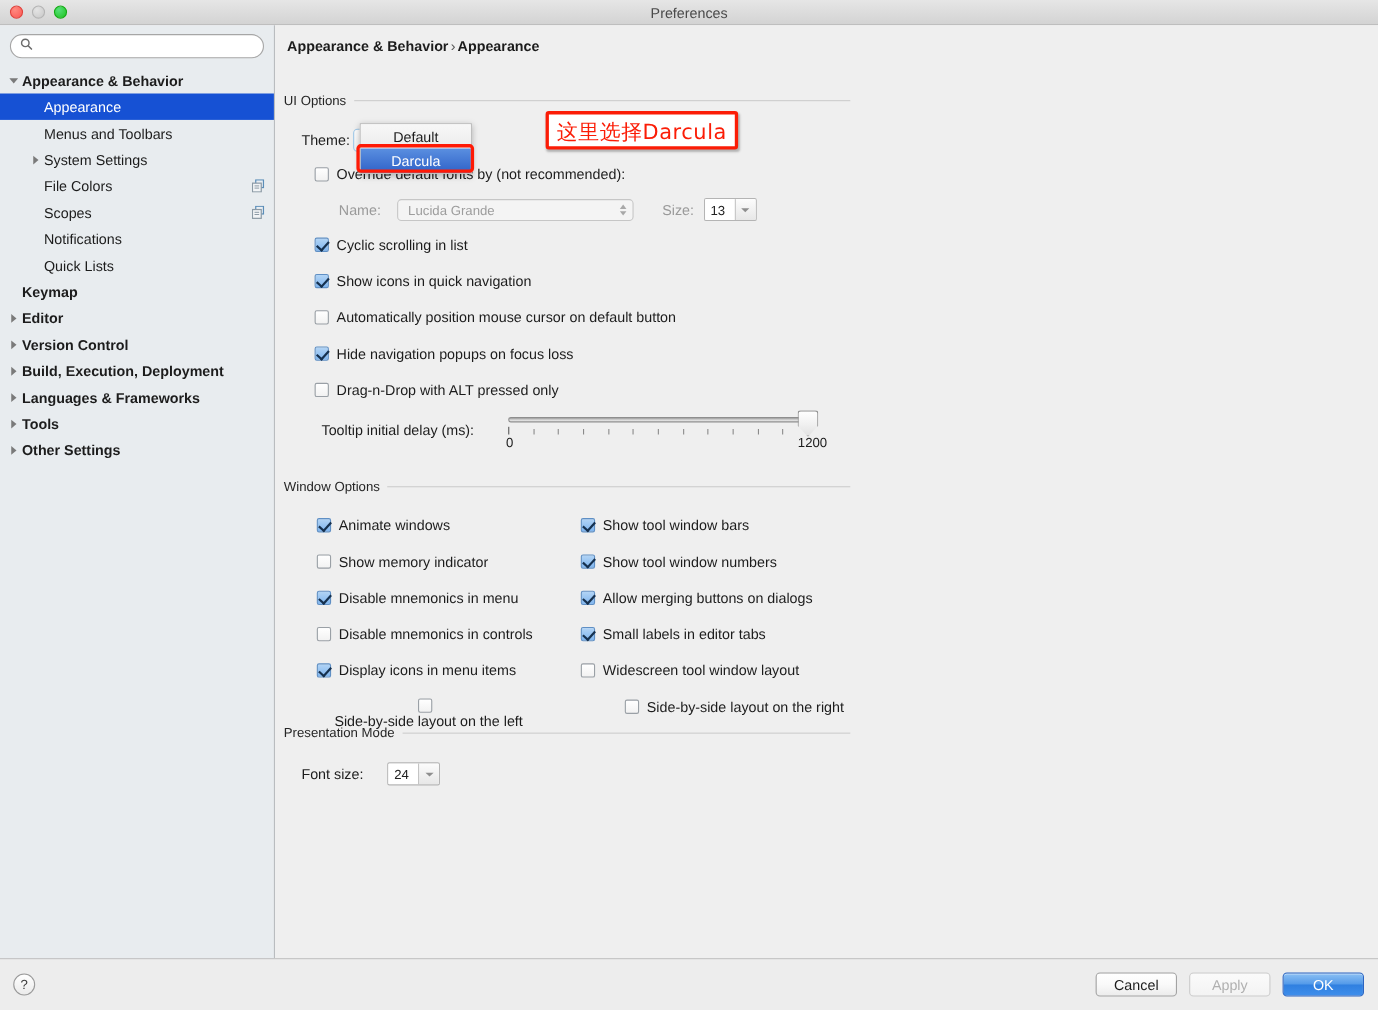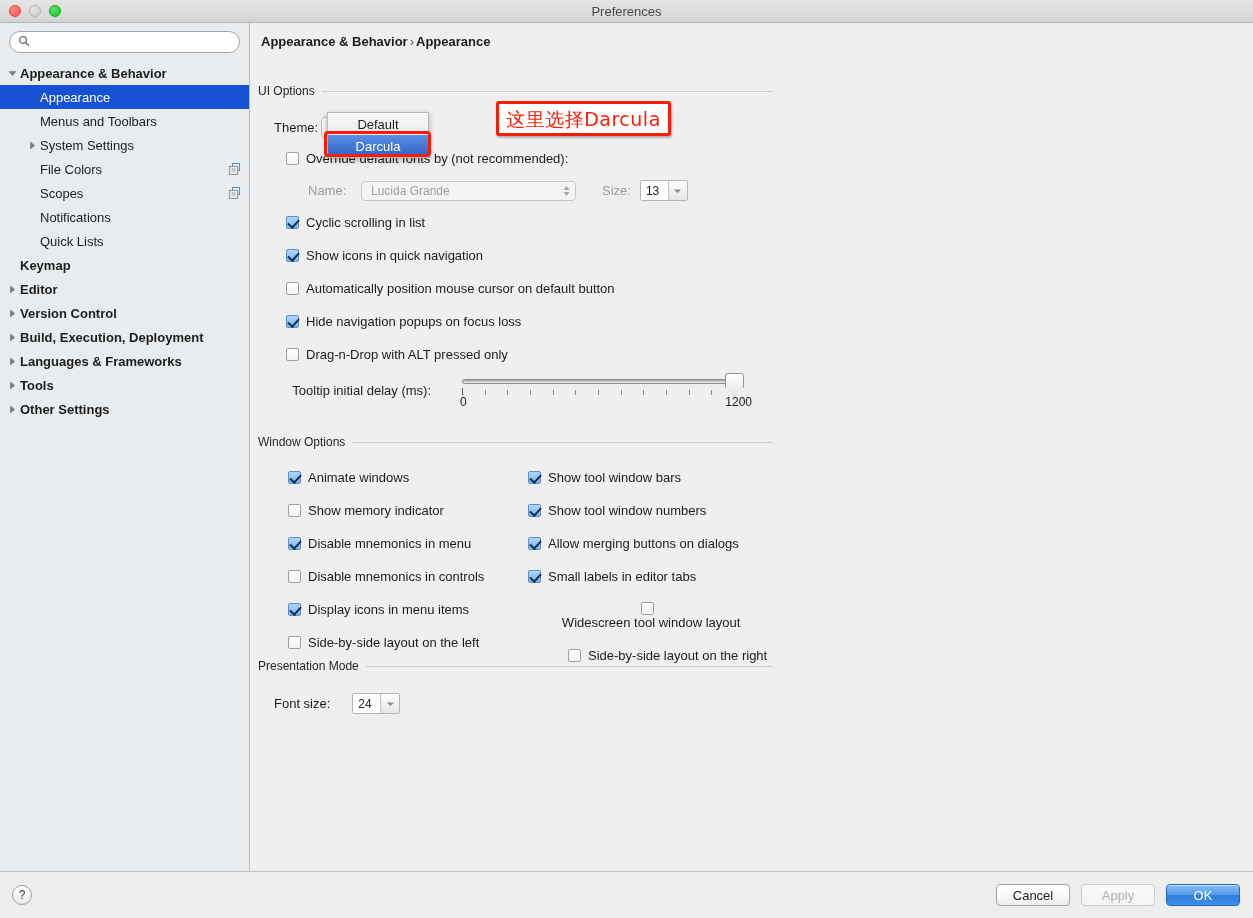--- a/index.html
+++ b/index.html
@@ -504,21 +504,21 @@
           <span class="cb-label">Disable mnemonics in menu</span>
         </div>
         <div class="cb" style="margin-bottom: 18px;">
           <span class="cbox"></span>
           <span class="cb-label">Disable mnemonics in controls</span>
         </div>
         <div class="cb" style="margin-bottom: 18px;">
           <span class="cbox checked"></span>
           <span class="cb-label">Display icons in menu items</span>
         </div>
-        <div class="cb" style="margin-bottom: 18px;">
+        <div class="cb" style="margin-bottom: 18px; flex-direction: column;">
           <span class="cbox"></span>
           <span class="cb-label">Side-by-side layout on the left</span>
         </div>
       </div>
     <div id="win-right" style="position:absolute; left:278px; top:447px;">
         <div class="cb" style="margin-bottom: 18px;">
           <span class="cbox checked"></span>
           <span class="cb-label">Show tool window bars</span>
         </div>
         <div class="cb" style="margin-bottom: 18px;">
@@ -526,21 +526,21 @@
           <span class="cb-label">Show tool window numbers</span>
         </div>
         <div class="cb" style="margin-bottom: 18px;">
           <span class="cbox checked"></span>
           <span class="cb-label">Allow merging buttons on dialogs</span>
         </div>
         <div class="cb" style="margin-bottom: 18px;">
           <span class="cbox checked"></span>
           <span class="cb-label">Small labels in editor tabs</span>
         </div>
-        <div class="cb" style="margin-bottom: 18px; flex-direction: column;">
+        <div class="cb" style="margin-bottom: 18px;">
           <span class="cbox"></span>
           <span class="cb-label">Widescreen tool window layout</span>
         </div>
         <div class="cb" style="margin-bottom: 18px; padding-left: 40px;">
           <span class="cbox"></span>
           <span class="cb-label">Side-by-side layout on the right</span>
         </div>
       </div>
 
     <div class="group" style="top:636px;">

